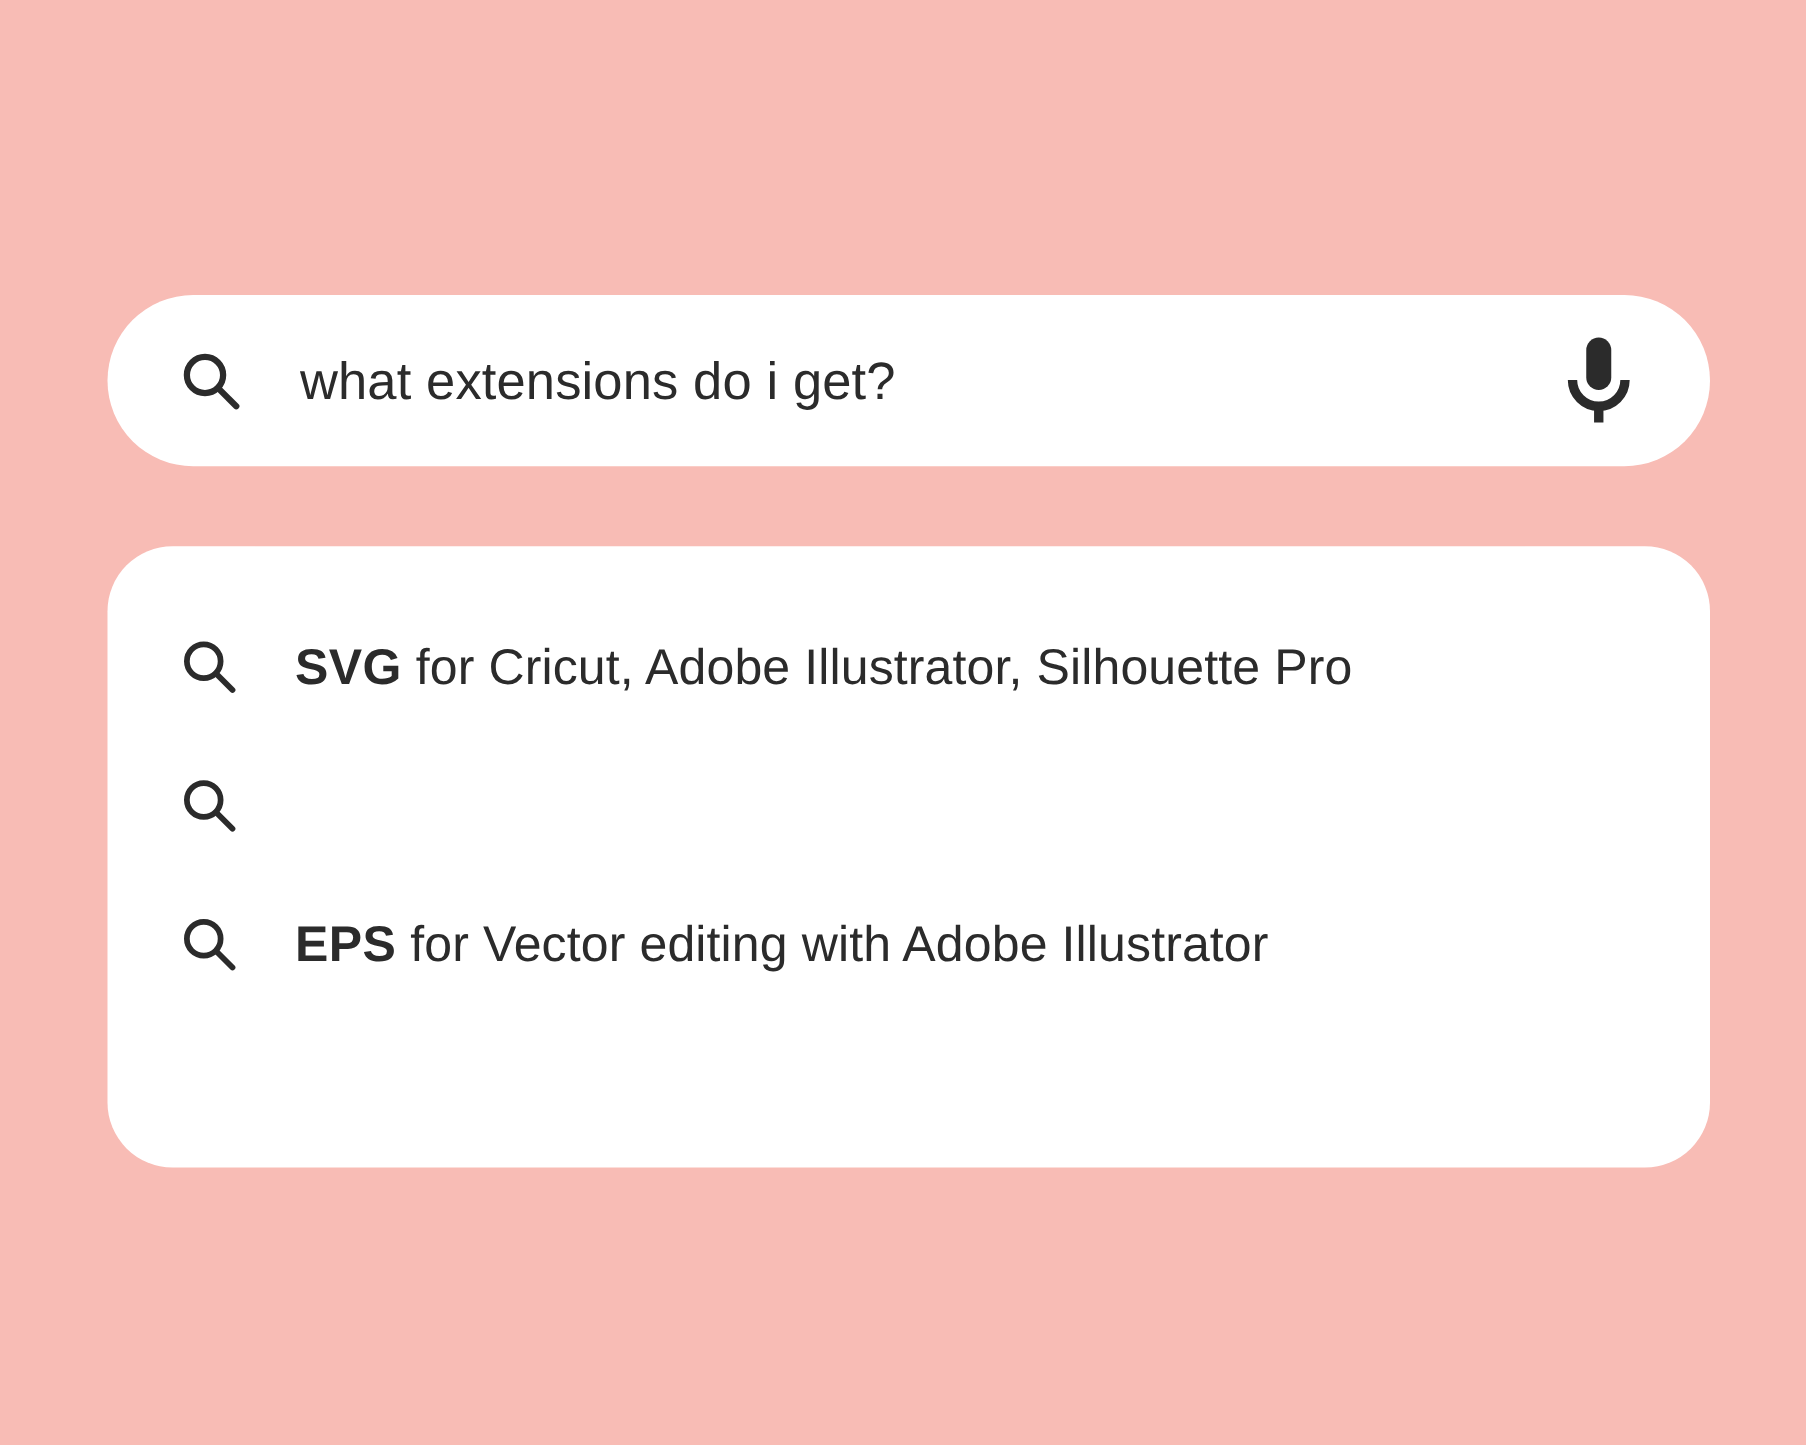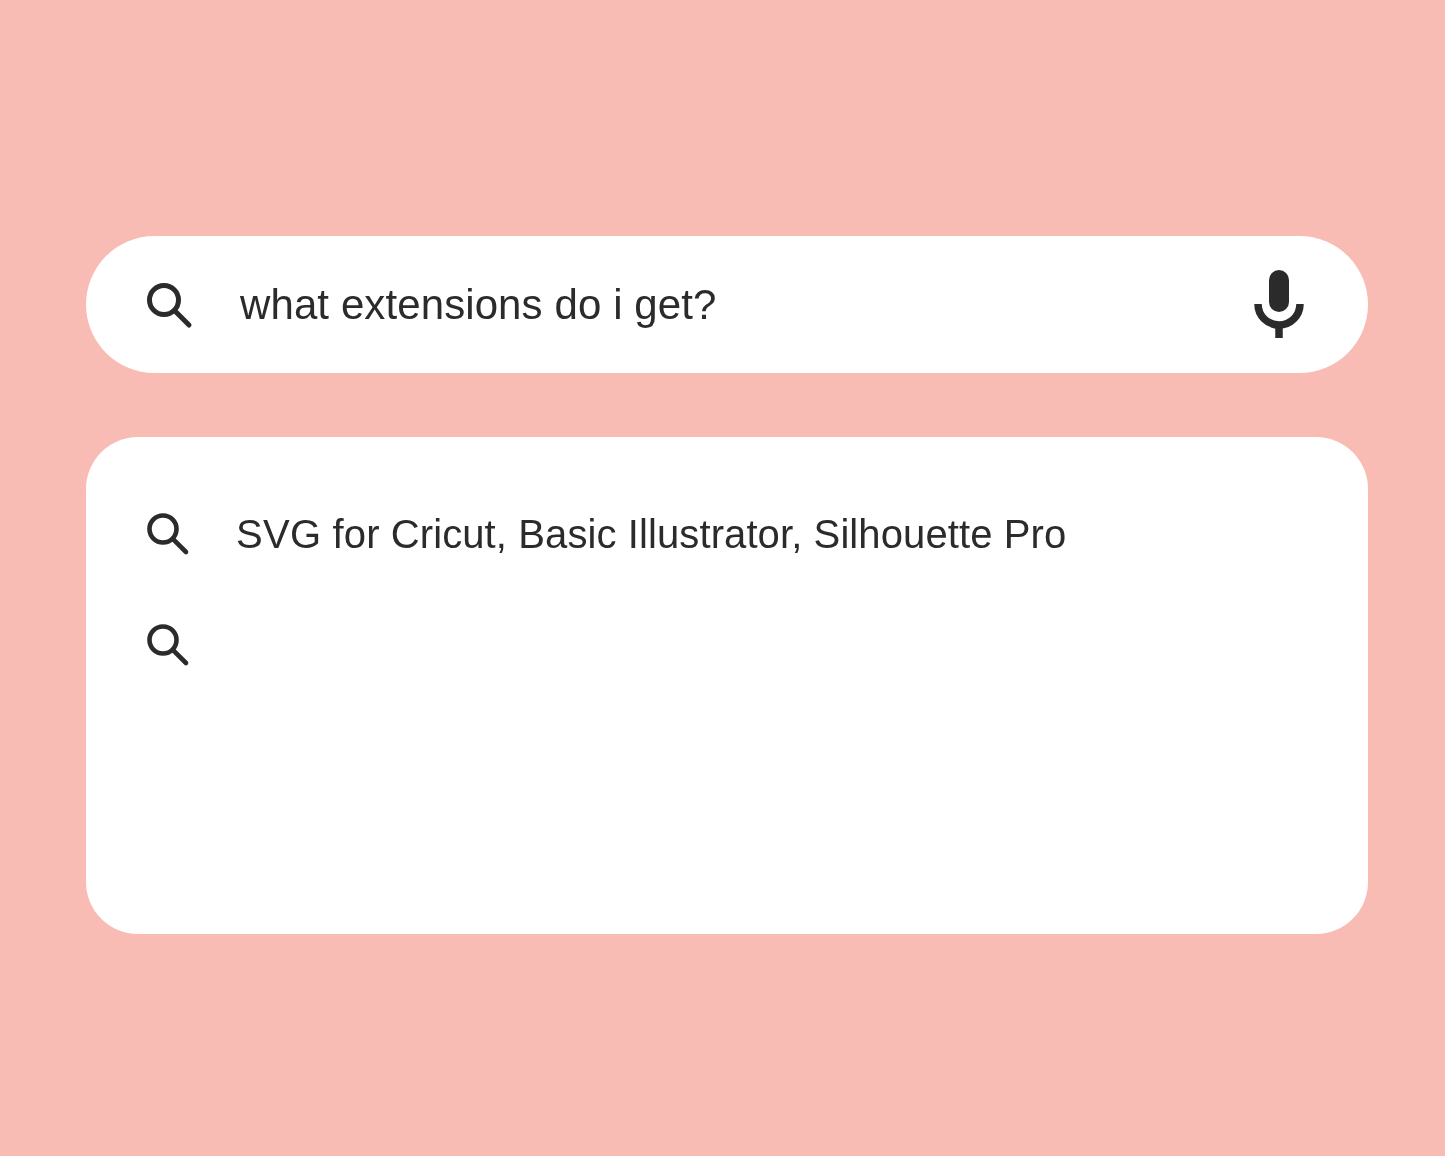--- a/index.html
+++ b/index.html
@@ -91,21 +91,21 @@
     margin-left: 44px;
     font-size: 40px;
     line-height: 1.1;
     color: #2b2b2b;
     white-space: nowrap;
     font-weight: 400;
     letter-spacing: 0.1px;
   }
 
   .result-text .fmt {
-    font-weight: 400;
+    font-weight: 700;
     letter-spacing: 0.3px;
   }
 
   svg { display: block; }
 </style>
 </head>
 <body>
 
 <div id="stage">
 
@@ -131,28 +131,37 @@
 
   <div class="results-card">
 
     <div class="result-row">
       <span class="row-icon">
         <svg width="48" height="48" viewBox="0 0 48 48" aria-hidden="true">
           <circle cx="19" cy="19" r="13.5" fill="none" stroke="#2b2b2b" stroke-width="4.6"></circle>
           <line x1="28.8" y1="28.8" x2="42" y2="42" stroke="#2b2b2b" stroke-width="4.6" stroke-linecap="round"></line>
         </svg>
       </span>
-      <span class="result-text"><span class="fmt">SVG</span><span> for Cricut, Basic Illustrator, Silhouette Pro</span></span>
+      <span class="result-text"><span class="fmt">SVG</span><span> for Cricut, Adobe Illustrator, Silhouette Pro</span></span>
     </div>
 
     <div class="result-row">
       <span class="row-icon">
         <svg width="48" height="48" viewBox="0 0 48 48" aria-hidden="true">
           <circle cx="19" cy="19" r="13.5" fill="none" stroke="#2b2b2b" stroke-width="4.6"></circle>
           <line x1="28.8" y1="28.8" x2="42" y2="42" stroke="#2b2b2b" stroke-width="4.6" stroke-linecap="round"></line>
         </svg>
       </span>
     </div>
 
 
+    <div class="result-row">
+      <span class="row-icon">
+        <svg width="48" height="48" viewBox="0 0 48 48" aria-hidden="true">
+          <circle cx="19" cy="19" r="13.5" fill="none" stroke="#2b2b2b" stroke-width="4.6"></circle>
+          <line x1="28.8" y1="28.8" x2="42" y2="42" stroke="#2b2b2b" stroke-width="4.6" stroke-linecap="round"></line>
+        </svg>
+      </span>
+      <span class="result-text"><span class="fmt">EPS</span><span> for Vector editing with Adobe Illustrator</span></span>
+    </div>
 
   </div>
 </div>
 
 </body></html>

